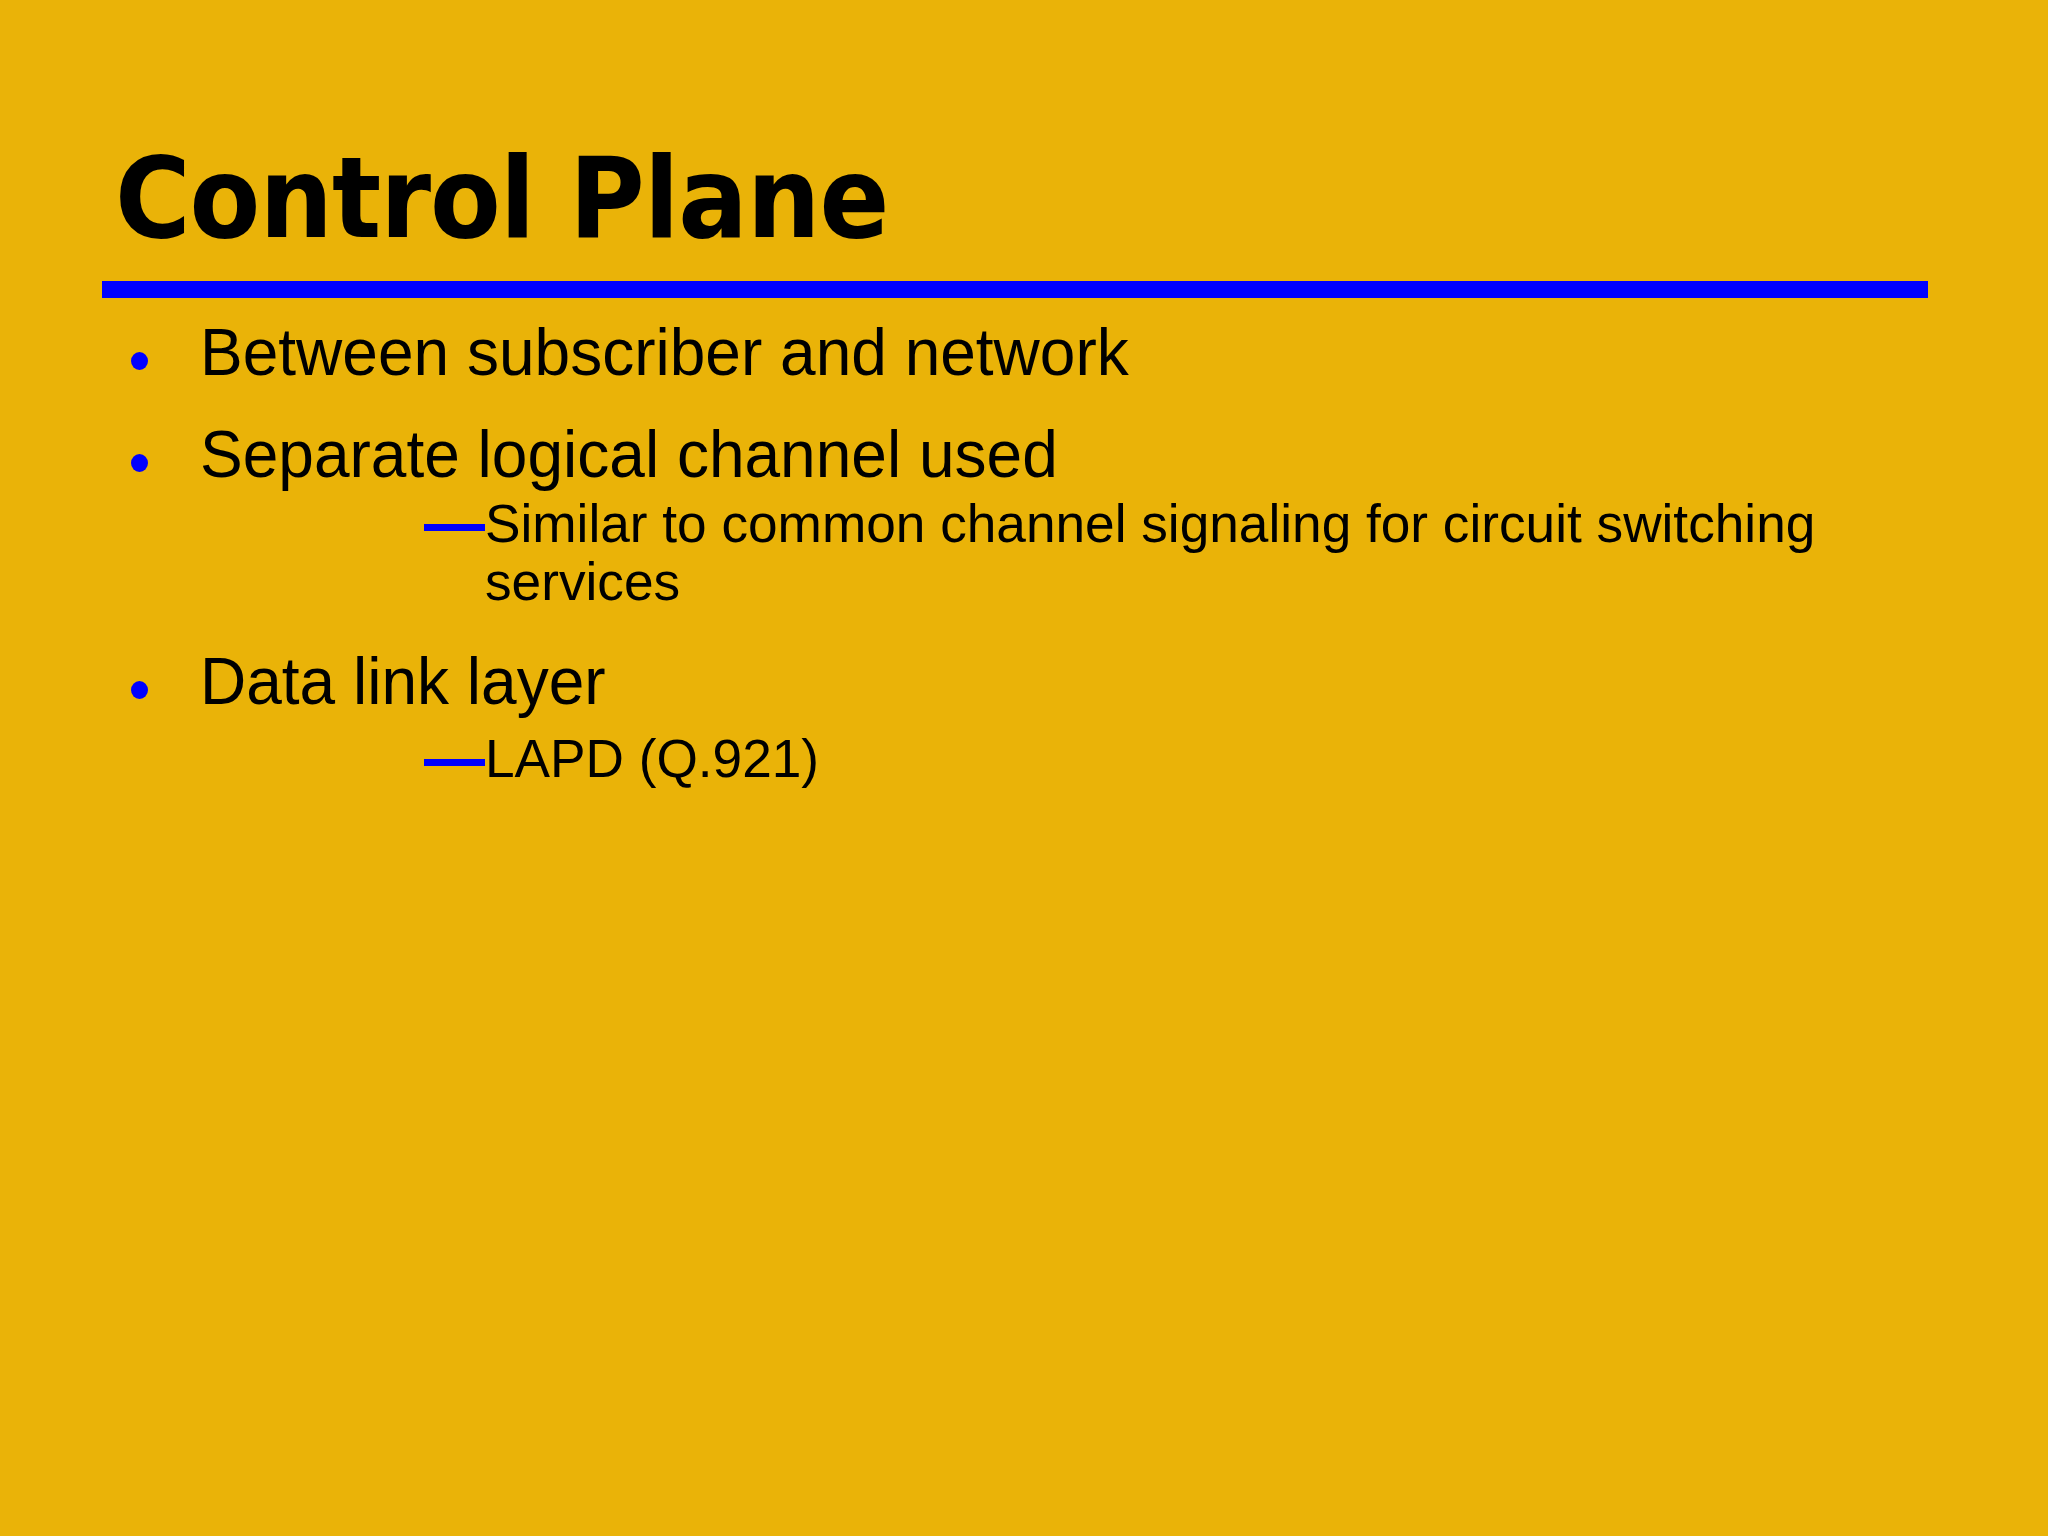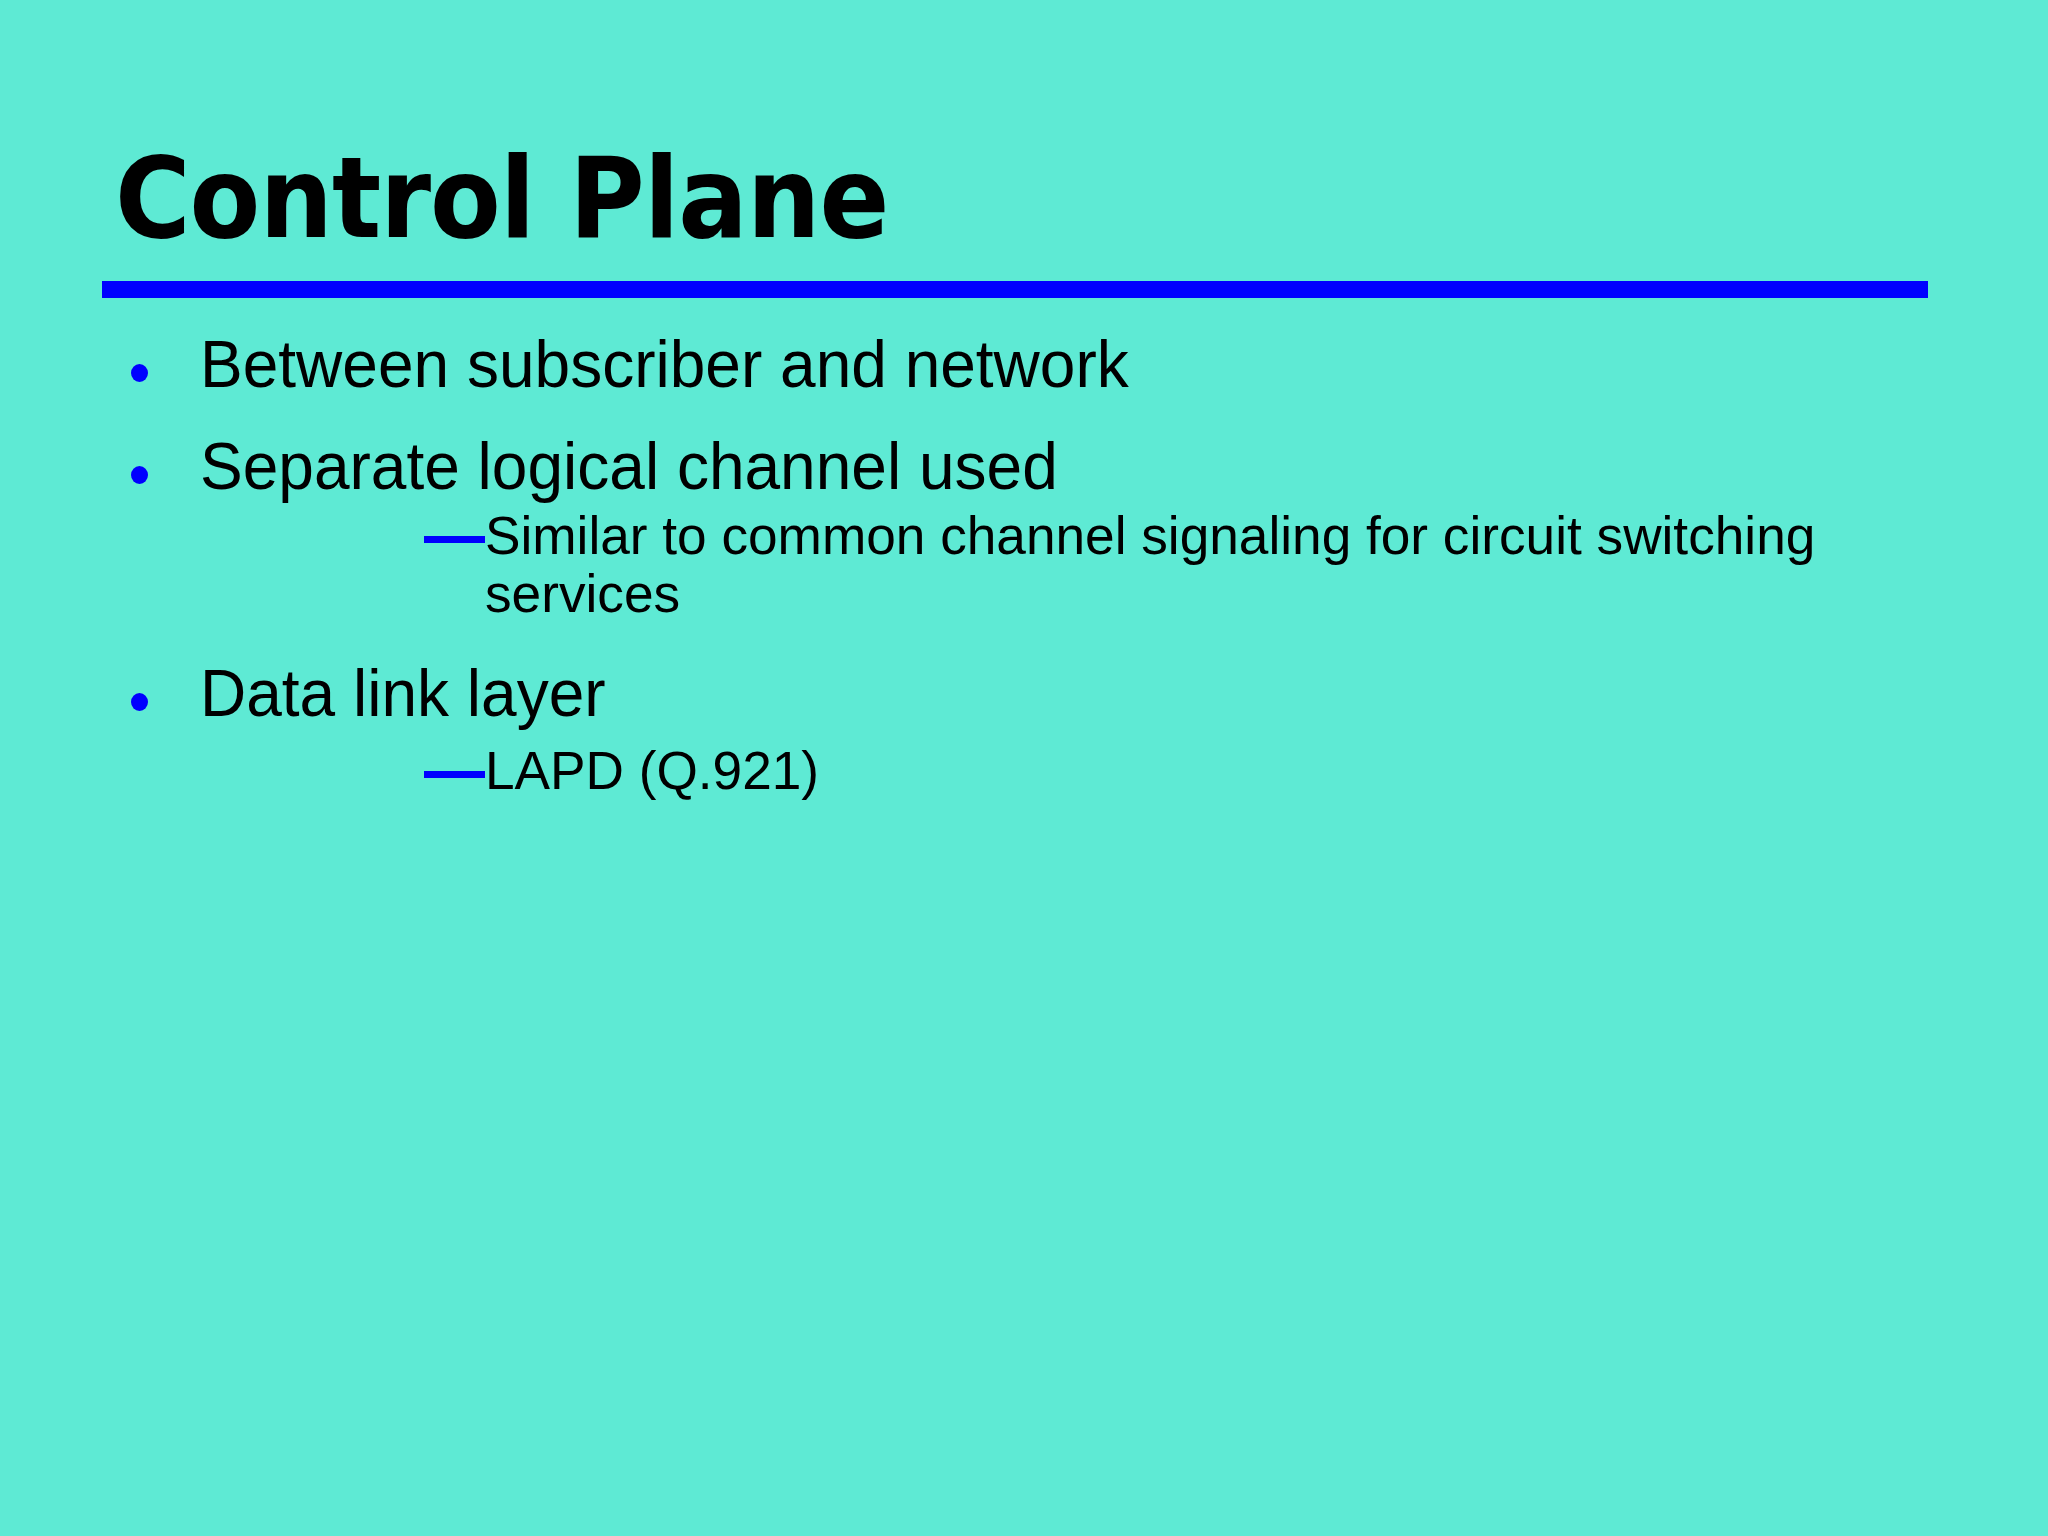--- a/index.html
+++ b/index.html
@@ -8,21 +8,21 @@
     padding: 0;
     background: #ffffff;
   }
   body {
     font-family: "Liberation Sans", sans-serif;
   }
   .slide {
     position: relative;
     width: 2048px;
     height: 1536px;
-    background: #5eead4;
+    background: #eab308;
     overflow: hidden;
   }
 
   
   .title-block {
     position: absolute;
     left: 102px;
     top: 140px;
     width: 1826px;
   }
@@ -45,21 +45,21 @@
     top: 281px;
     width: 1826px;
     height: 17px;
     background: #0000ff;
   }
 
   
   .body-block {
     position: absolute;
     left: 0;
-    top: 330px;
+    top: 318px;
     width: 2048px;
   }
 
   .outline-list {
     list-style: none;
     margin: 0;
     padding: 0;
   }
 
   

